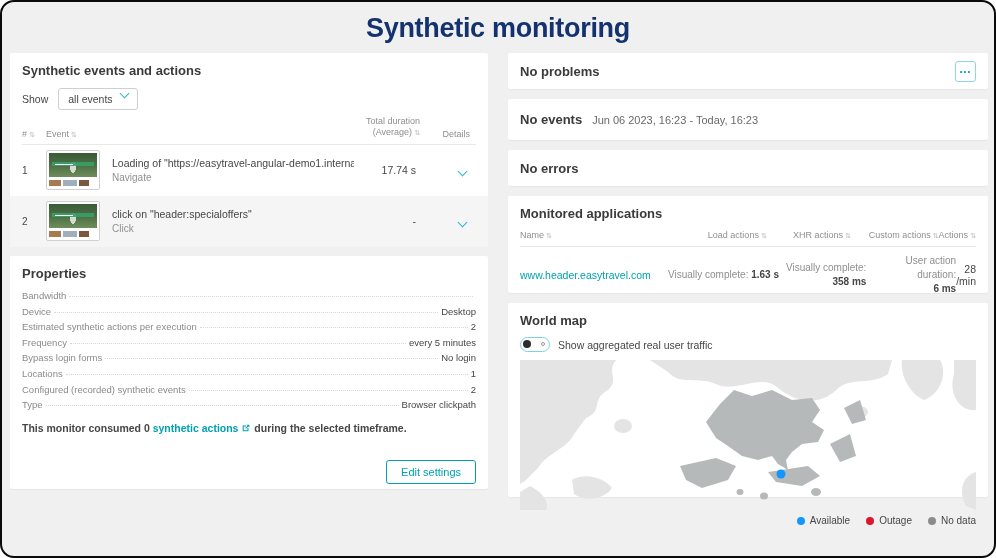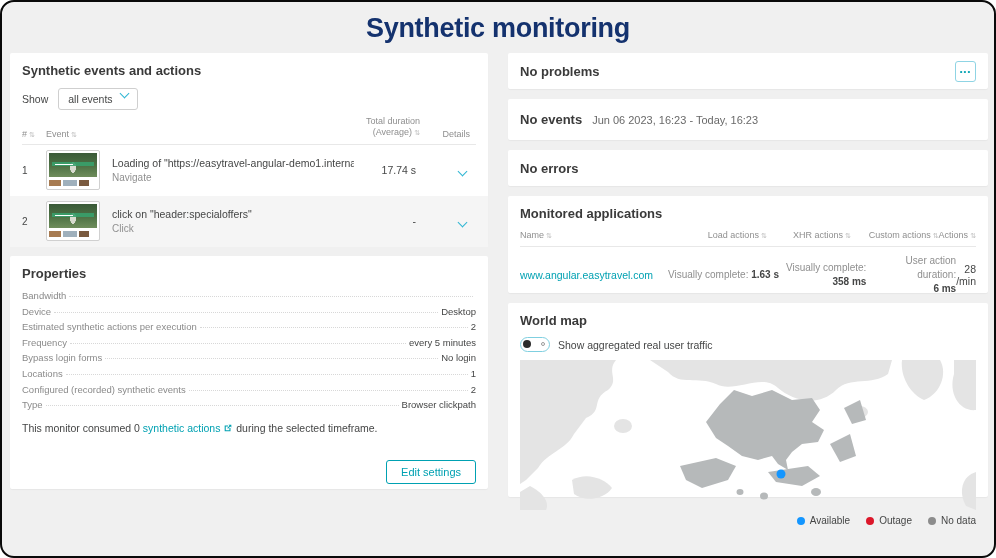--- a/index.html
+++ b/index.html
@@ -47,21 +47,21 @@
   .tb3{width:10px;background:#7a5a3f;}
 
   
   .card-props{height:233px;}
   .props-list{margin-top:9px;}
   .prop-row{display:flex;align-items:baseline;height:15.6px;font-size:9.5px;}
   .prop-label{color:#8a8a8a;white-space:nowrap;}
   .leader{flex:1;border-bottom:1px dotted #d8d8d8;margin:0 3px;transform:translateY(-2px);}
   .prop-value{color:#454646;white-space:nowrap;}
   .ext-ico{width:10px;height:10px;display:inline-block;vertical-align:-1px;}
-  .consumption{margin-top:7px;font-size:10.5px;font-weight:normal;color:#454646;}
+  .consumption{margin-top:7px;font-size:10.5px;font-weight:bold;color:#454646;}
   .link{color:#00a1b2;text-decoration:none;cursor:pointer;}
   .btn-row{display:flex;justify-content:flex-end;margin-top:26px;}
   .btn-outline{background:#fff;border:1px solid #00a1b2;color:#00a1b2;font-size:11px;padding:5px 14px;
                border-radius:3px;cursor:pointer;font-family:inherit;}
 
   
   .card-problems{height:36px;display:flex;align-items:center;justify-content:space-between;padding-top:0;padding-bottom:0;}
   .more-btn{width:21px;height:21px;border:1px solid #8fd4e4;border-radius:3px;background:#fff;color:#00a1b2;
             font-size:8px;line-height:19px;text-align:center;letter-spacing:1px;cursor:pointer;padding:0;}
   .card-noevents{height:41px;display:flex;align-items:center;gap:10px;padding-top:0;padding-bottom:0;}
@@ -252,21 +252,21 @@
         <div class="card-title">Monitored applications</div>
         <div class="ma-head">
           <span class="ma-name"><span>Name</span><span class="sort">⇅</span></span>
           <span class="ma-load"><span>Load actions</span><span class="sort">⇅</span></span>
           <span class="ma-xhr"><span>XHR actions</span><span class="sort">⇅</span></span>
           <span class="ma-custom"><span>Custom actions</span><span class="sort">⇅</span></span>
           <span class="ma-actions"><span>Actions</span><span class="sort">⇅</span></span>
         </div>
         <div class="ma-row">
           <span class="ma-name">
-              <a class="app-link">www.angular.easytravel.com</a>
+              <a class="app-link">www.header.easytravel.com</a>
             </span>
           <span class="ma-load metric"><span>Visually complete:</span> <b>1.63 s</b></span>
           <span class="ma-xhr metric"><span>Visually complete:</span><br><b>358 ms</b></span>
           <span class="ma-custom metric"><span>User action duration:</span><br><b>6 ms</b></span>
           <span class="ma-actions actions-val">28 /min</span>
         </div>
       </div>
 
       <div class="card card-map">
         <div class="card-title">World map</div>

